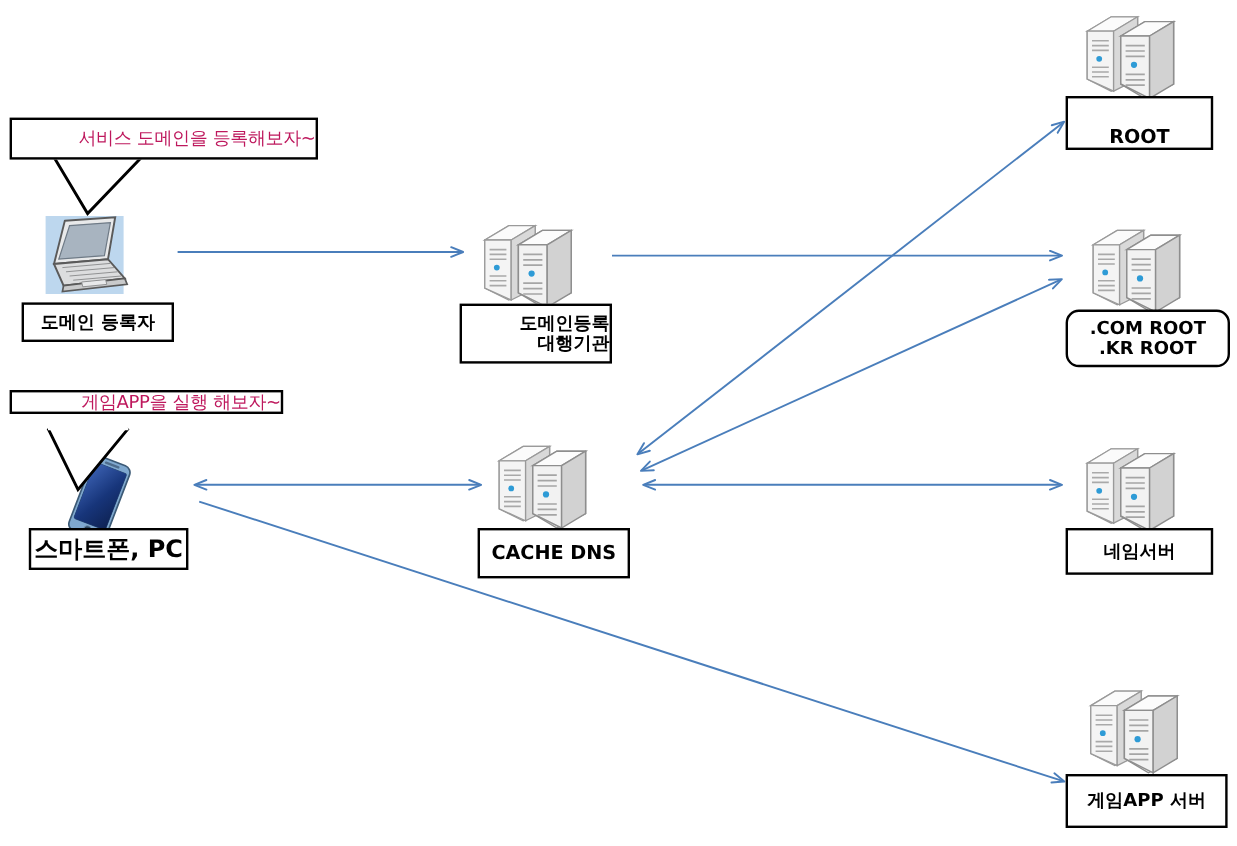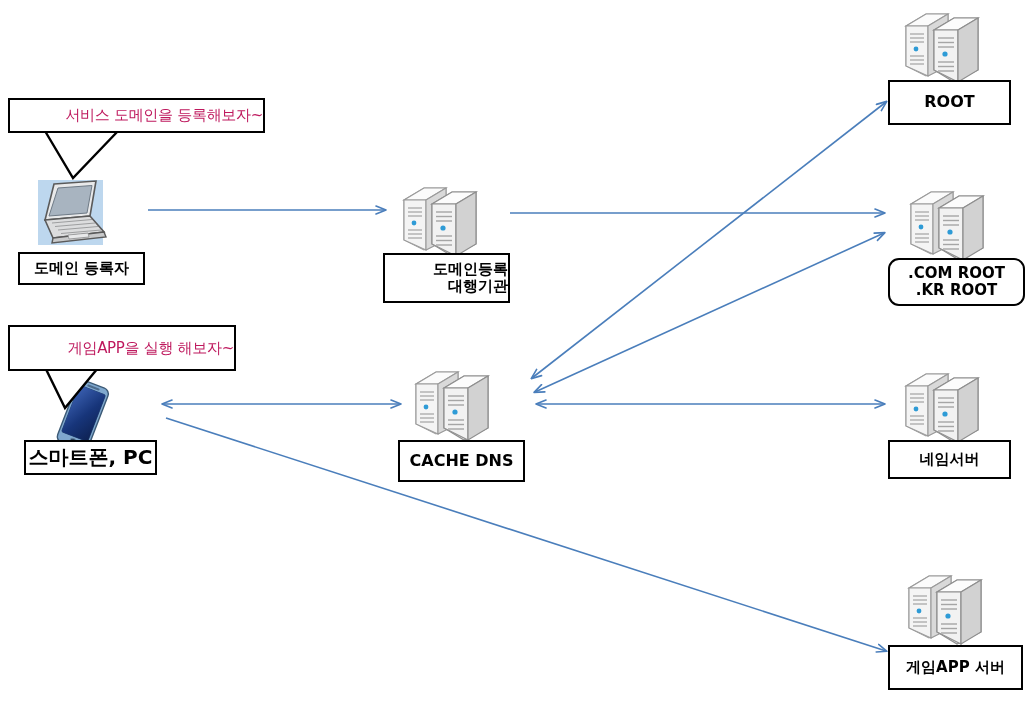--- a/index.html
+++ b/index.html
@@ -112,21 +112,21 @@
     <path d="M5,1 L78,1" stroke="#ffffff" stroke-width="3"></path>
   </svg>
   <div class="callout" style="left:8px; top:98px; width:257px; height:35px;">
     <span>서비스 도메인을 등록해보자~</span>
   </div>
 
   <svg class="callout-tail" style="left:35px; top:356px; width:90px; height:56px;" viewBox="0 0 90 56">
     <path d="M5,1 L30,52 L72,1" fill="#ffffff" stroke="#000000" stroke-width="2.4" stroke-linejoin="miter"></path>
     <path d="M5,1 L72,1" stroke="#ffffff" stroke-width="3"></path>
   </svg>
-  <div class="callout" style="left:8px; top:325px; width:228px; height:46px;">
+  <div class="callout" style="left:8px; top:325px; width:228px; height:20px;">
     <span>게임APP을 실행 해보자~</span>
   </div>
 
   <div class="laptop-bg" style="left:38px; top:180px; width:65px; height:65px;"></div>
   <svg class="device-icon" style="left:28px; top:176px; width:88px; height:76px;" viewBox="0 0 88 76">
 
     <path d="M26,8 L68,5 L62,40 L17,44 Z" fill="#E8E9EA" stroke="#5A5A5A" stroke-width="1.6"></path>
     <path d="M30,12 L64,9.5 L59,37 L21,40 Z" fill="#A8B4C0" stroke="#6E7A86" stroke-width="1"></path>
 
     <path d="M17,44 L62,40 L76,56 L25,62 Z" fill="#DCDDDE" stroke="#5A5A5A" stroke-width="1.6"></path>
@@ -256,21 +256,21 @@
         <path d="M38,34 L54,34"></path>
           <path d="M38,38.5 L54,38.5"></path>
           <path d="M38,43 L54,43"></path>
         <path d="M38,58 L54,58"></path>
           <path d="M38,62.5 L54,62.5"></path>
           <path d="M38,67 L54,67"></path>
       </g>
       <circle cx="45" cy="50" r="2.6" fill="#2E9BD6"></circle>
     </g>
   </svg>
-  <div class="label-box" style="left:888px; top:80px; width:123px; height:45px; font-size:16px;">
+  <div class="label-box" style="left:888px; top:80px; width:123px; height:45px; font-size:16px;align-items:flex-end;">
     <span class="ln">ROOT</span>
   </div>
 
   <svg class="server-icon" style="left:905px; top:182px; width:86px; height:80px;" viewBox="0 0 86 80">
     <g>
       <path d="M6,22 L26,10 L48,10 L48,62 L26,72 L6,62 Z" fill="#EDEDED" stroke="#9A9A9A" stroke-width="1.1"></path>
       <path d="M6,22 L26,10 L48,10 L28,22 Z" fill="#FBFBFB" stroke="#9A9A9A" stroke-width="1.1"></path>
       <path d="M6,22 L28,22 L28,72 L6,62 Z" fill="#F4F4F4" stroke="#9A9A9A" stroke-width="1.1"></path>
       <path d="M28,22 L48,10 L48,62 L28,72 Z" fill="#D9D9D9" stroke="#9A9A9A" stroke-width="1.1"></path>
       <g stroke="#A9A9A9" stroke-width="1.3" fill="none">

